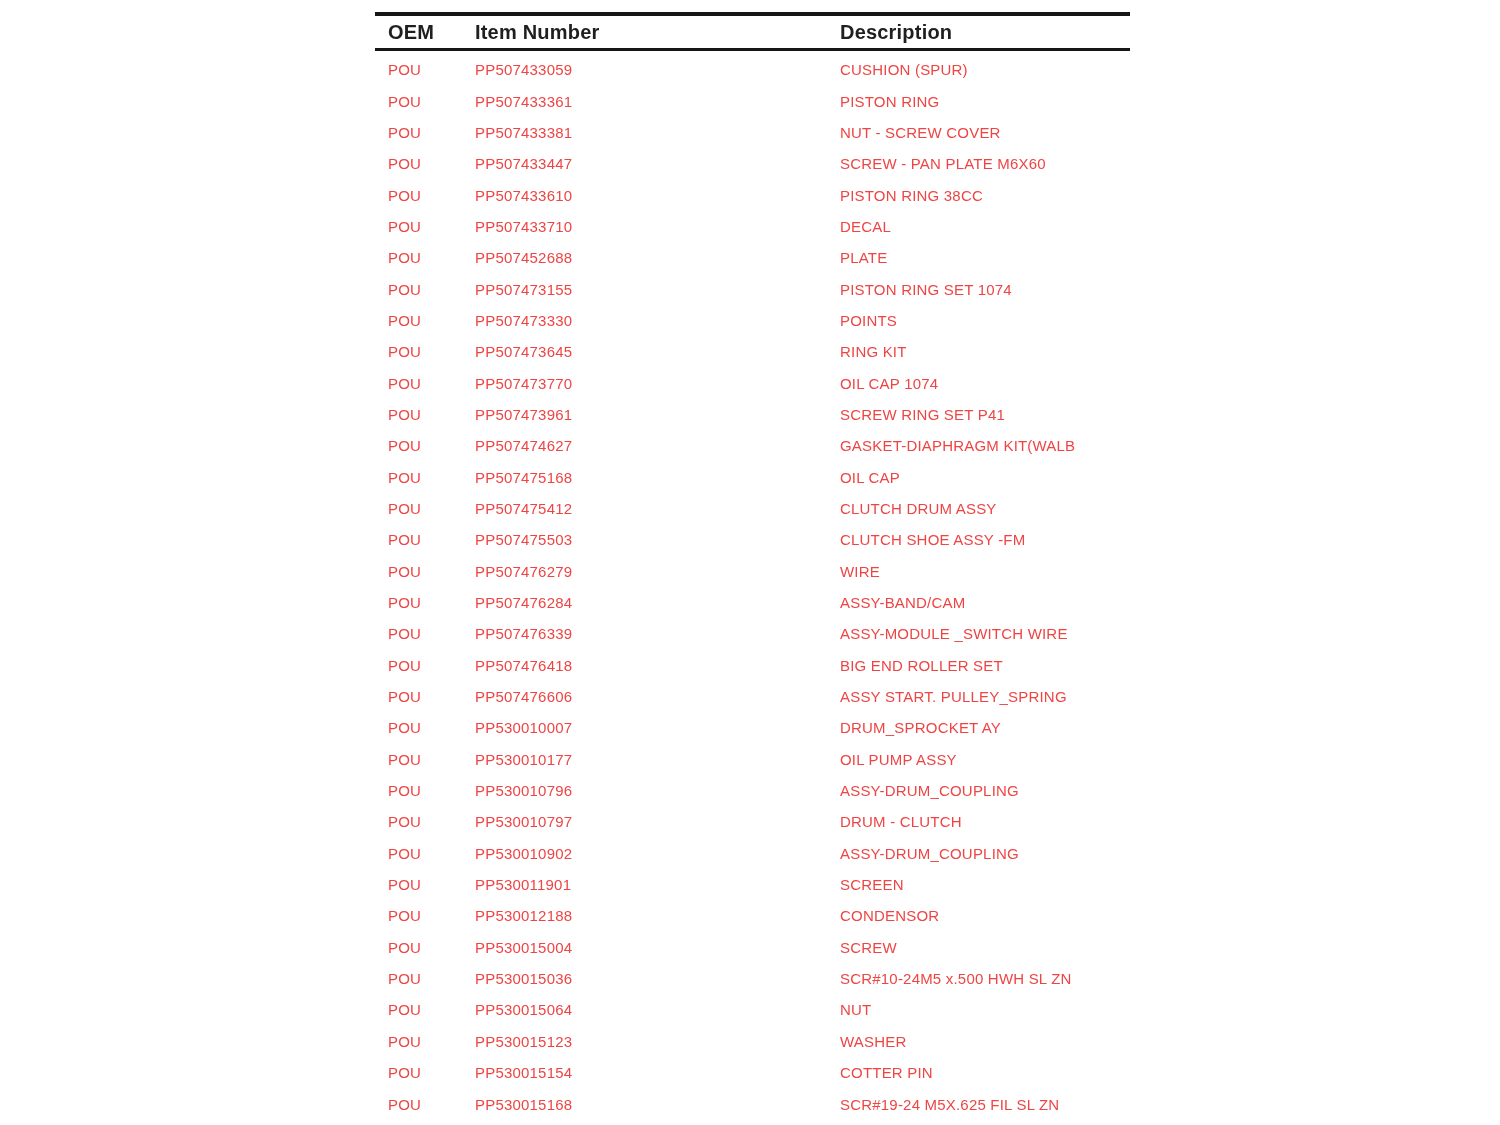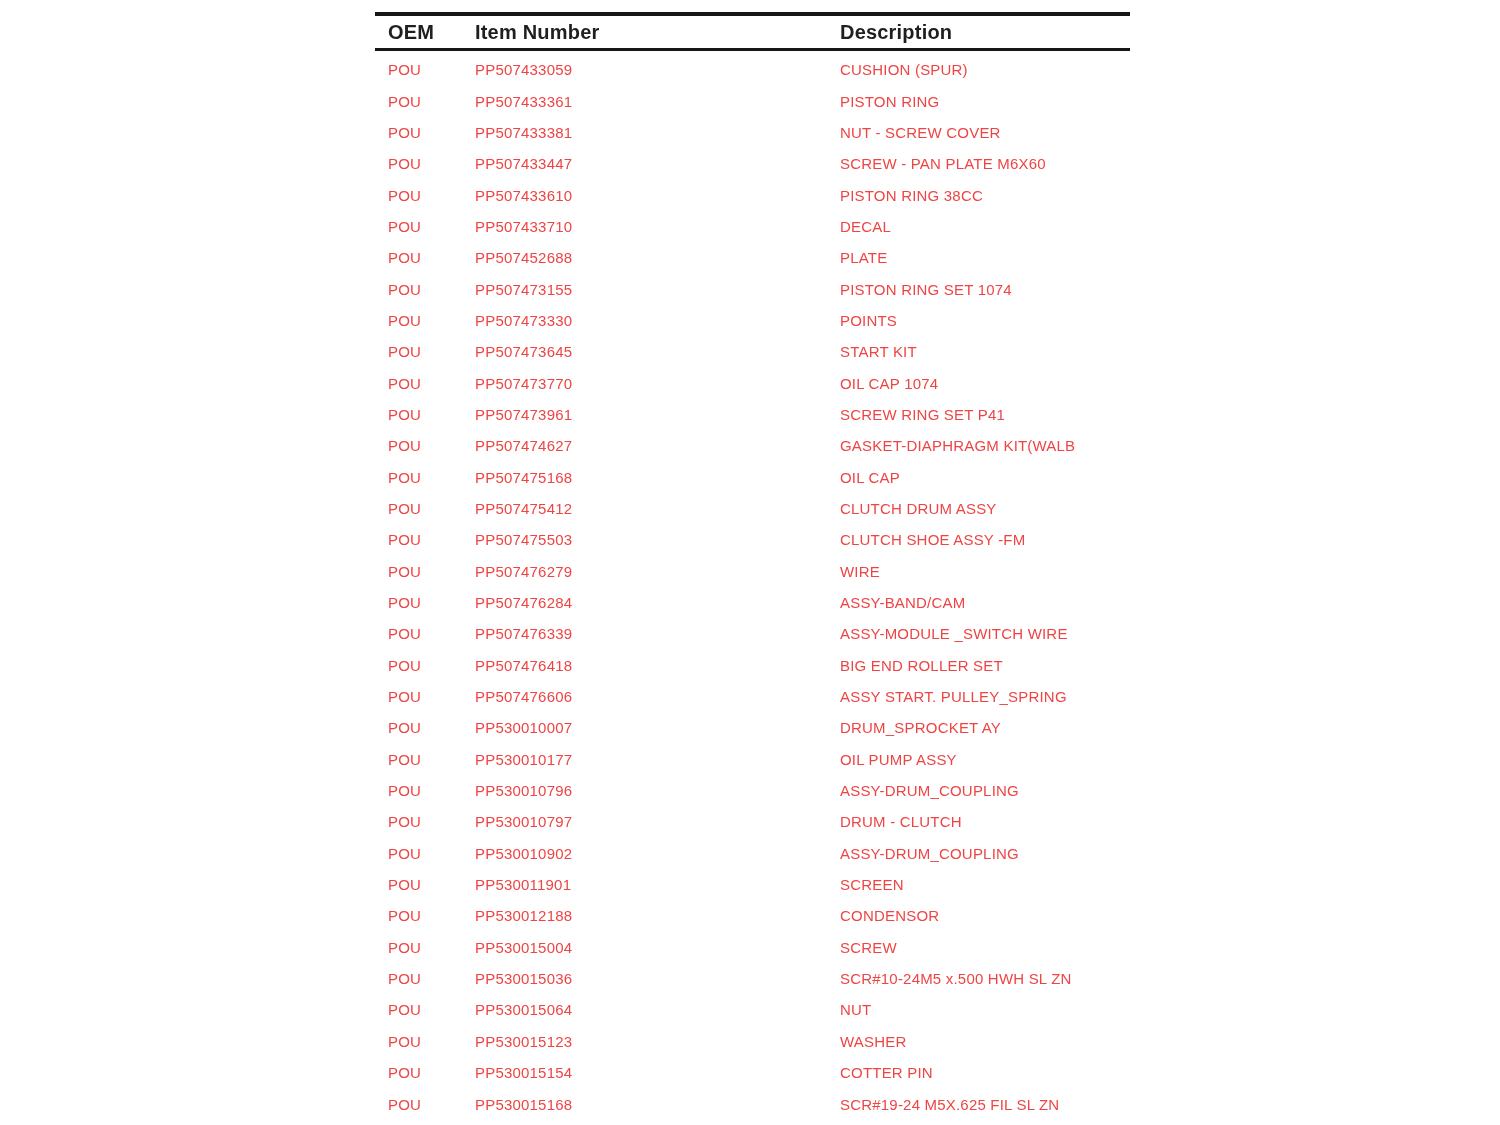--- a/index.html
+++ b/index.html
@@ -120,21 +120,21 @@
 
   <div class="grid-row data-row">
     <div class="cell">POU</div>
     <div class="cell">PP507473330</div>
     <div class="cell">POINTS</div>
   </div>
 
   <div class="grid-row data-row">
     <div class="cell">POU</div>
     <div class="cell">PP507473645</div>
-    <div class="cell">START KIT</div>
+    <div class="cell">RING KIT</div>
   </div>
 
   <div class="grid-row data-row">
     <div class="cell">POU</div>
     <div class="cell">PP507473770</div>
     <div class="cell">OIL CAP 1074</div>
   </div>
 
   <div class="grid-row data-row">
     <div class="cell">POU</div>

